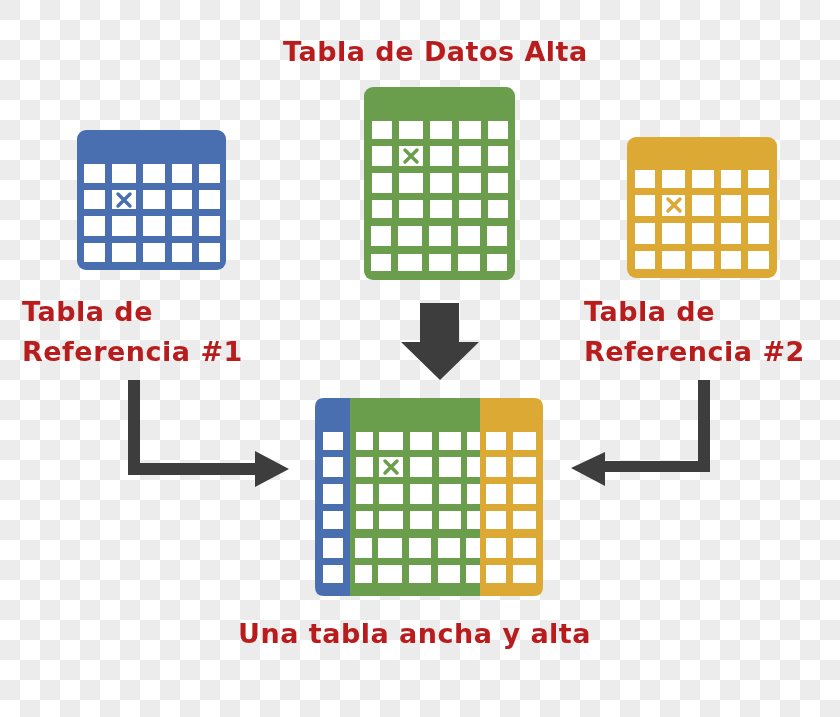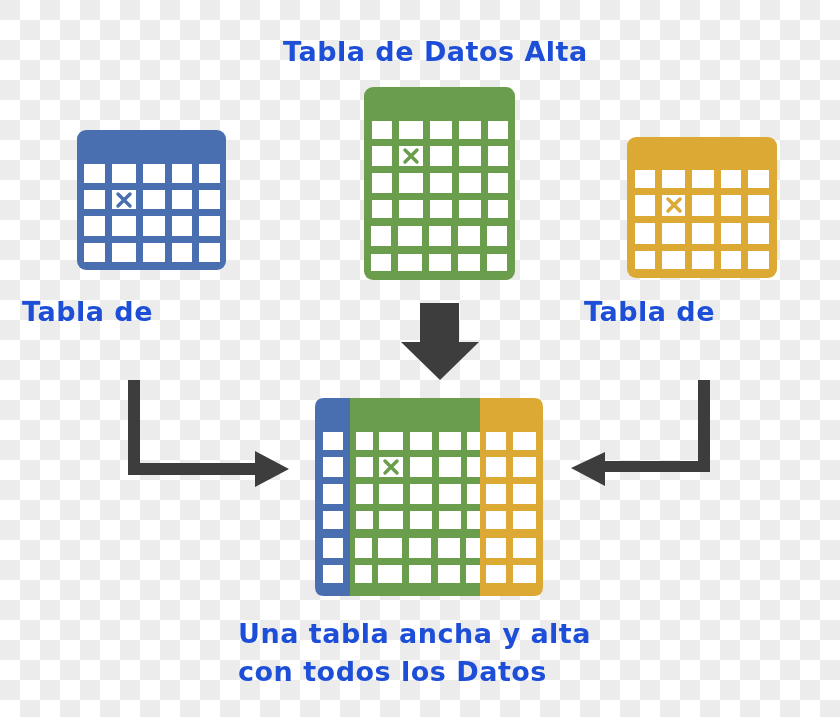--- a/index.html
+++ b/index.html
@@ -7,21 +7,21 @@
     width: 840px; height: 717px; position: relative; overflow: hidden;
     background-color: #ffffff;
     background-image:
       linear-gradient(45deg, #ececec 25%, transparent 25%, transparent 75%, #ececec 75%),
       linear-gradient(45deg, #ececec 25%, transparent 25%, transparent 75%, #ececec 75%);
     background-size: 40px 40px;
     background-position: 20px 0, 0 20px;
     font-family: "DejaVu Sans", "Liberation Sans", sans-serif;
   }
   .label {
-    position: absolute; color: #1d4ed8; font-weight: bold;
+    position: absolute; color: #b91c1c; font-weight: bold;
     font-size: 27px; line-height: 40px; letter-spacing: 0.5px; white-space: nowrap;
   }
   .label span { display: block; }
   #title-top { left: 283px; top: 32px; }
   #label-ref1 { left: 22px; top: 292px; }
   #label-ref2 { left: 584px; top: 292px; }
   #label-bottom { left: 238px; top: 615px; text-align: left; width: 384px; line-height: 38px; }
   svg.abs { position: absolute; left: 0; top: 0; }
 </style>
 </head>
@@ -187,22 +187,23 @@
     <path d="M698 380 H710 V472 H605 V486 L571 468 L605 452 V461 H698 Z"></path>
   </g>
 </svg>
 
 <div class="label" id="title-top">
   <span>Tabla de Datos Alta</span>
 </div>
 
 <div class="label" id="label-ref1">
   <span>Tabla de</span>
+  <span>Referencia #1</span>
 </div>
 
 <div class="label" id="label-ref2">
   <span>Tabla de</span>
+  <span>Referencia #2</span>
 </div>
 
 <div class="label" id="label-bottom">
   <span>Una tabla ancha y alta</span>
-  <span>con todos los Datos</span>
 </div>
 
 </body></html>

